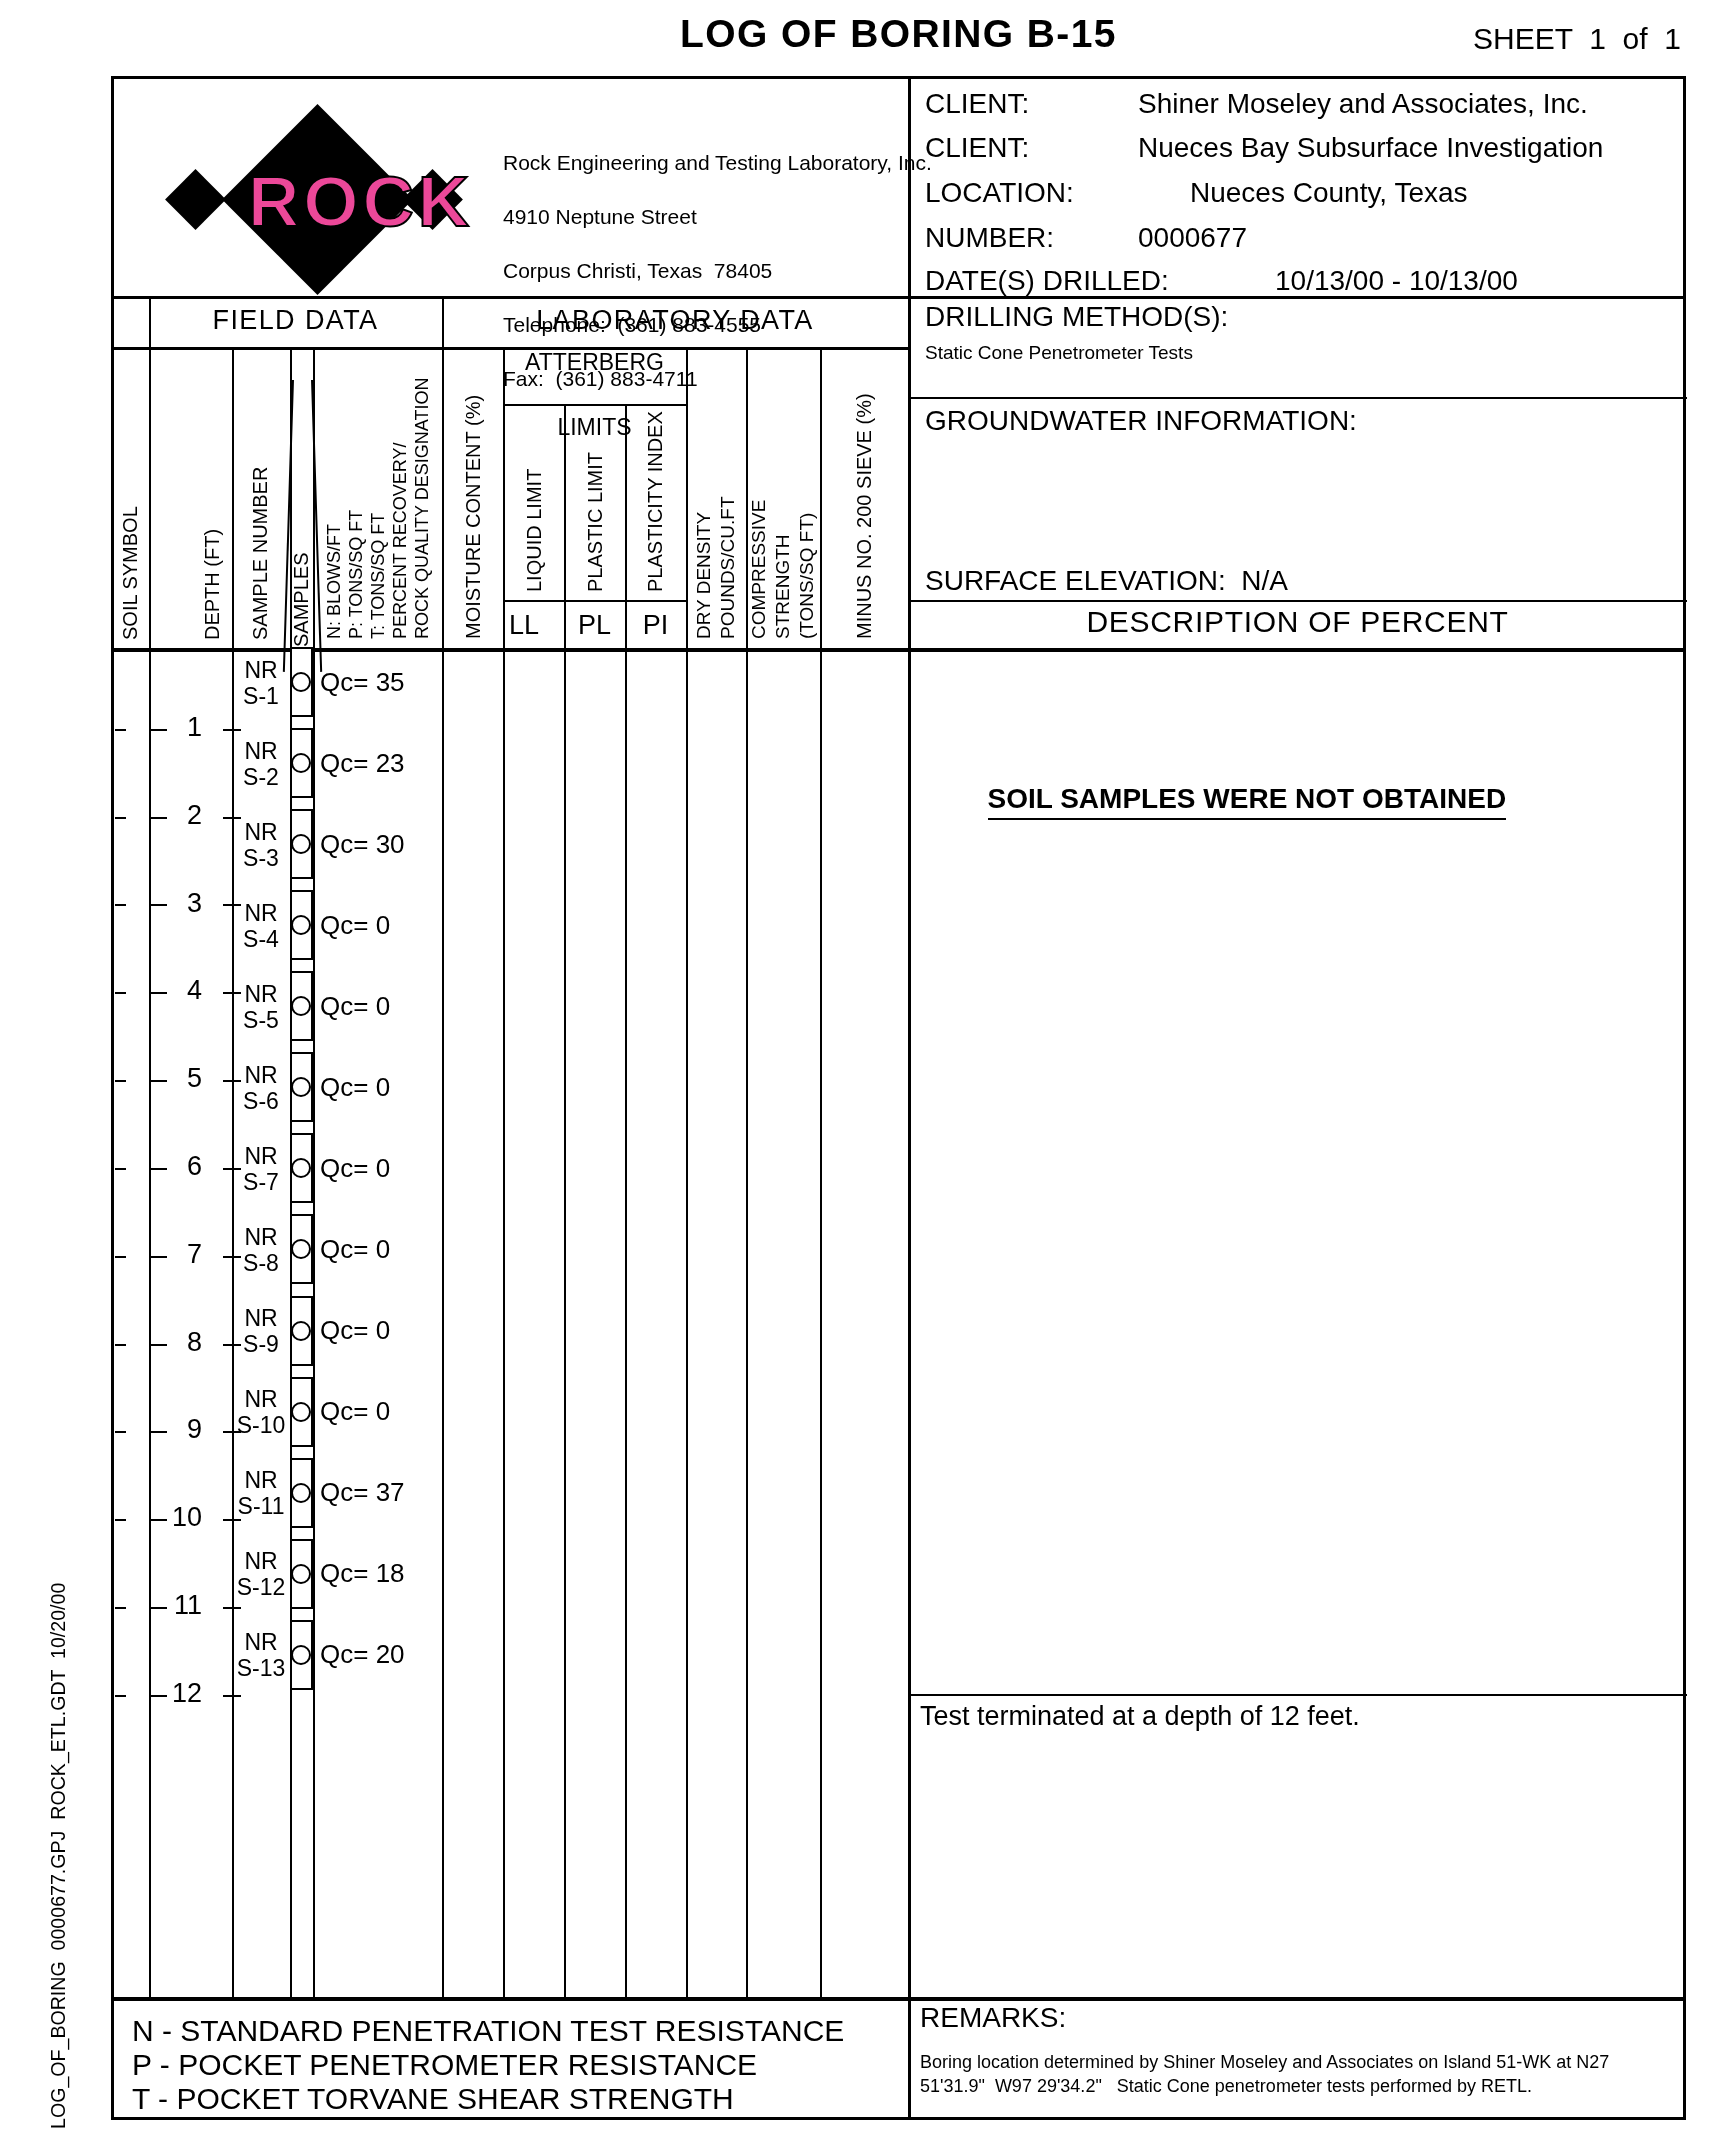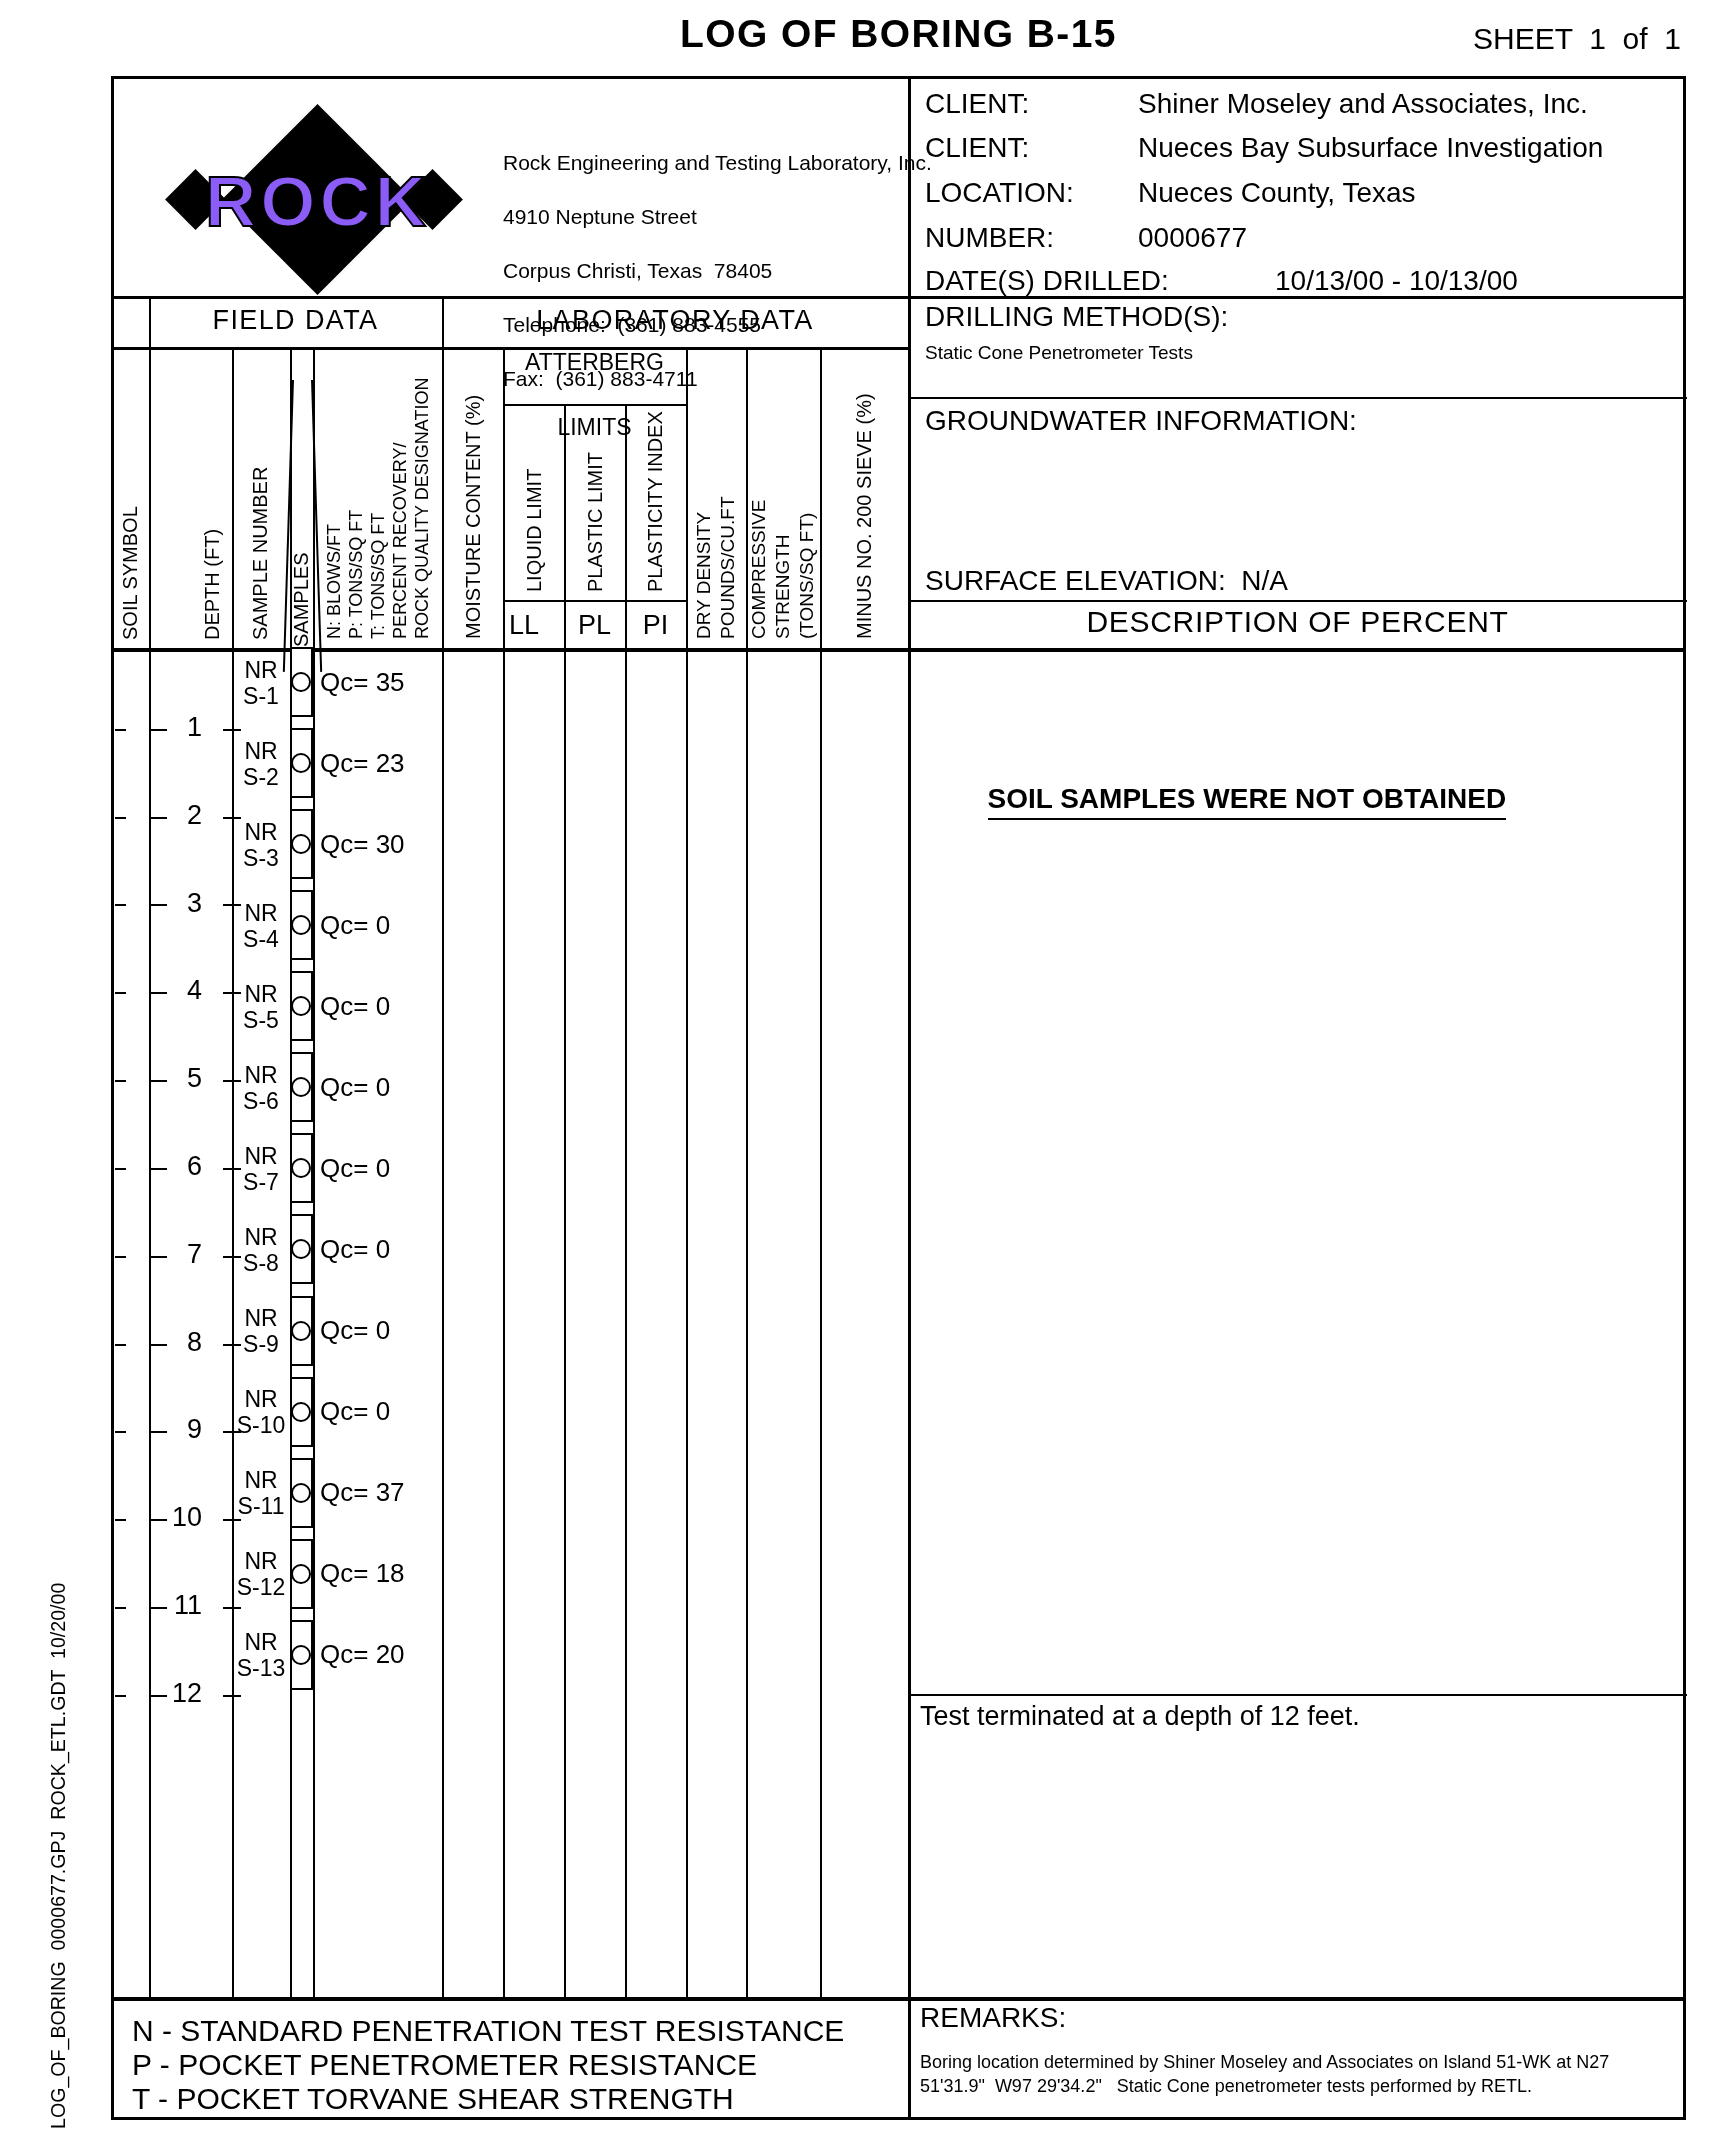--- a/index.html
+++ b/index.html
@@ -17,22 +17,22 @@
     position:absolute; white-space:pre;
     transform: rotate(-90deg); transform-origin: 0 0;
     font-size:20px; line-height:23px;
   }
   .outer-border {
     position:absolute; left:111px; top:76px; width:1575px; height:2044px;
     border:3.4px solid #000;
   }
   .diamond { position:absolute; background:#000; transform:rotate(45deg); }
   .logo-text {
-    position:absolute; left:162px; top:161px; width:311px; text-align:center;
-    font-size:71px; font-weight:bold; letter-spacing:4px; color:#8b5cf6;
+    position:absolute; left:162px; top:161px; width:311px; text-align:right;
+    font-size:71px; font-weight:bold; letter-spacing:4px; color:#ec4899;
     -webkit-text-stroke: 2px #000;
   }
   .addr div { font-size:21px; line-height:30px; white-space:pre; }
   .lbl42 { font-size:28px; }
   .sample-box { position:absolute; width:23px; height:70px; border:2px solid #000; background:#fff; }
   .sample-circle { position:absolute; width:20px; height:20px; border:2px solid #000; border-radius:50%; background:#fff; }
   .underline-note { border-bottom:2.7px solid #000; padding-bottom:3.4px; display:inline-block;margin-left:33px; }
   .slant { position:absolute; width:2px; height:292px; background:#000; }
 </style>
 </head>
@@ -57,21 +57,21 @@
   <div>Corpus Christi, Texas  78405</div>
   <div>Telephone:  (361) 883-4555</div>
   <div>Fax:  (361) 883-4711</div>
 </div>
 
 <div class="abs lbl42" style="left:925px; top:88px;">CLIENT:</div>
 <div class="abs lbl42" style="left:1138px; top:88px;">Shiner Moseley and Associates, Inc.</div>
 <div class="abs lbl42" style="left:925px; top:132px;">CLIENT:</div>
 <div class="abs lbl42" style="left:1138px; top:132px;">Nueces Bay Subsurface Investigation</div>
 <div class="abs lbl42" style="left:925px; top:177px;">LOCATION:</div>
-<div class="abs lbl42" style="left:1138px; top:177px;">Nueces County, Texas</div>
+<div class="abs lbl42" style="left:1190px; top:177px;">Nueces County, Texas</div>
 <div class="abs lbl42" style="left:925px; top:222px;">NUMBER:</div>
 <div class="abs lbl42" style="left:1138px; top:222px;">0000677</div>
 <div class="abs lbl42" style="left:925px; top:265px;">DATE(S) DRILLED:</div>
 <div class="abs lbl42" style="left:1275px; top:265px;">10/13/00 - 10/13/00</div>
 
 <div class="abs lbl42" style="left:925px; top:301px;">DRILLING METHOD(S):</div>
 <div class="abs" style="left:925px; top:342px; font-size:19px;">Static Cone Penetrometer Tests</div>
 <div class="abs lbl42" style="left:925px; top:405px;">GROUNDWATER INFORMATION:</div>
 <div class="abs lbl42" style="left:925px; top:565px;">SURFACE ELEVATION:  N/A</div>
 <div class="abs ctr" style="left:909px; top:605px; width:777px; font-size:30px; letter-spacing:0.7px;">DESCRIPTION OF PERCENT</div>

